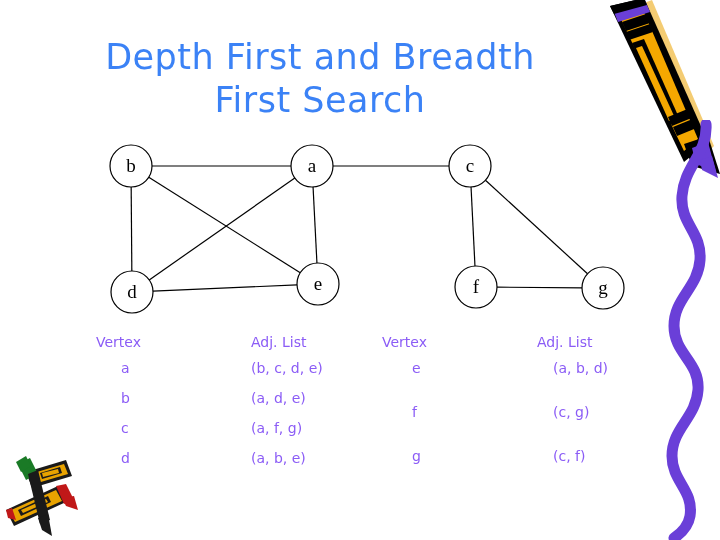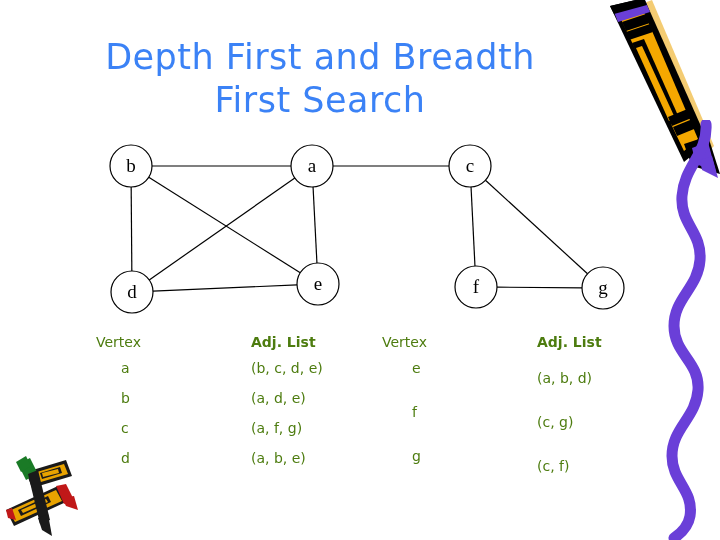--- a/index.html
+++ b/index.html
@@ -64,36 +64,36 @@
   .graph-circle {
     stroke: #000000;
     stroke-width: 1.2;
     fill: #ffffff;
   }
 
   
   .adj-table {
     position: absolute;
     font-family: "DejaVu Sans", sans-serif;
-    color: #4d7c0f;
+    color: #8b5cf6;
   }
   #table-left  { left: 96px;  top: 334px; width: 262px; }
   #table-right { left: 382px; top: 334px; width: 268px; }
 
   .adj-head {
     position: relative;
     height: 26px;
     font-size: 14px;
     font-weight: 400;
   }
   .adj-head .col-vertex {
     position: absolute; left: 0;    top: 0;
   }
   .adj-head .col-list {
-    position: absolute; top: 0; font-weight: bold;
+    position: absolute; top: 0;
   }
   #table-left  .adj-head .col-list { left: 155px; }
   #table-right .adj-head .col-list { left: 155px; }
 
   .adj-rows { position: relative; }
   .adj-row {
     position: relative;
     font-size: 14px;
   }
   #table-left  .adj-row { height: 30px; }
@@ -104,21 +104,21 @@
     top: 0;
     text-align: left;
   }
   .adj-row .cell-list {
     position: absolute;
     top: 0;
   }
   #table-left  .adj-row .cell-vertex { left: 25px; }
   #table-left  .adj-row .cell-list   { left: 155px; }
   #table-right .adj-row .cell-vertex { left: 30px; }
-  #table-right .adj-row .cell-list   { left: 155px; margin-top: 10px; }
+  #table-right .adj-row .cell-list   { left: 171px; }
 
   
   .deco {
     position: absolute;
     pointer-events: none;
   }
   #crayon-top-right { left: 592px; top: -4px;  width: 128px; height: 184px; }
   #squiggle-right   { left: 648px; top: 120px; width: 72px;  height: 420px; }
   #crayons-bottom-left { left: 4px; top: 444px; width: 96px; height: 96px; }
 </style>

